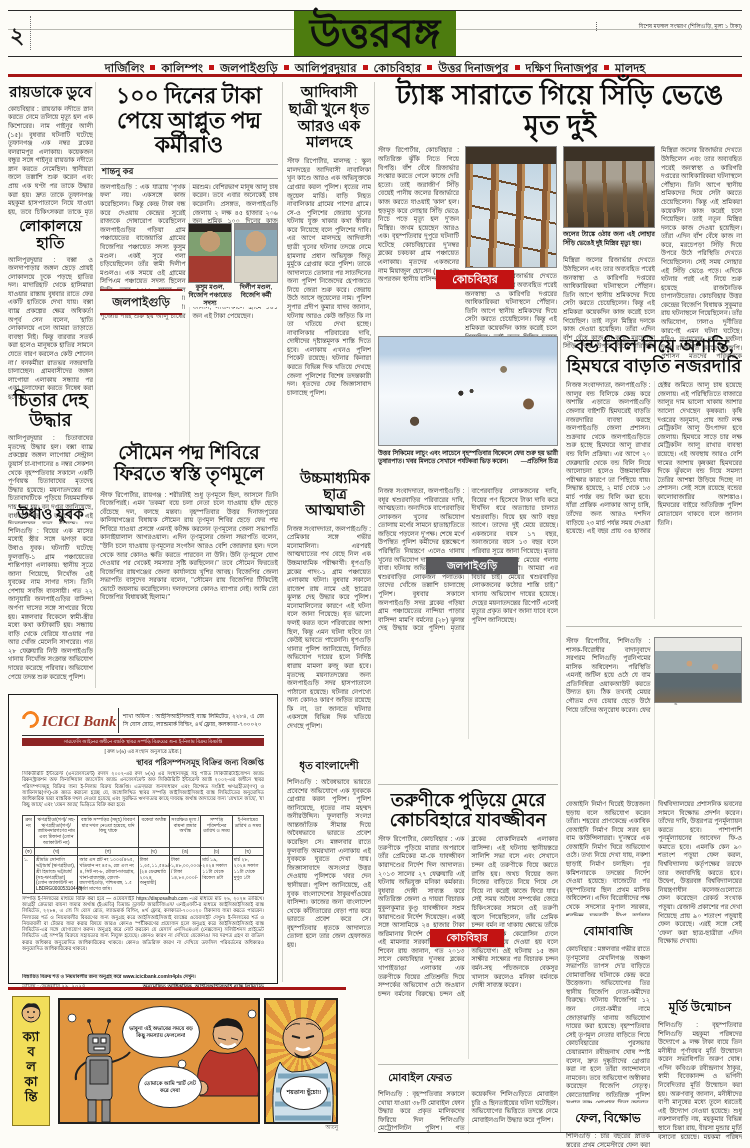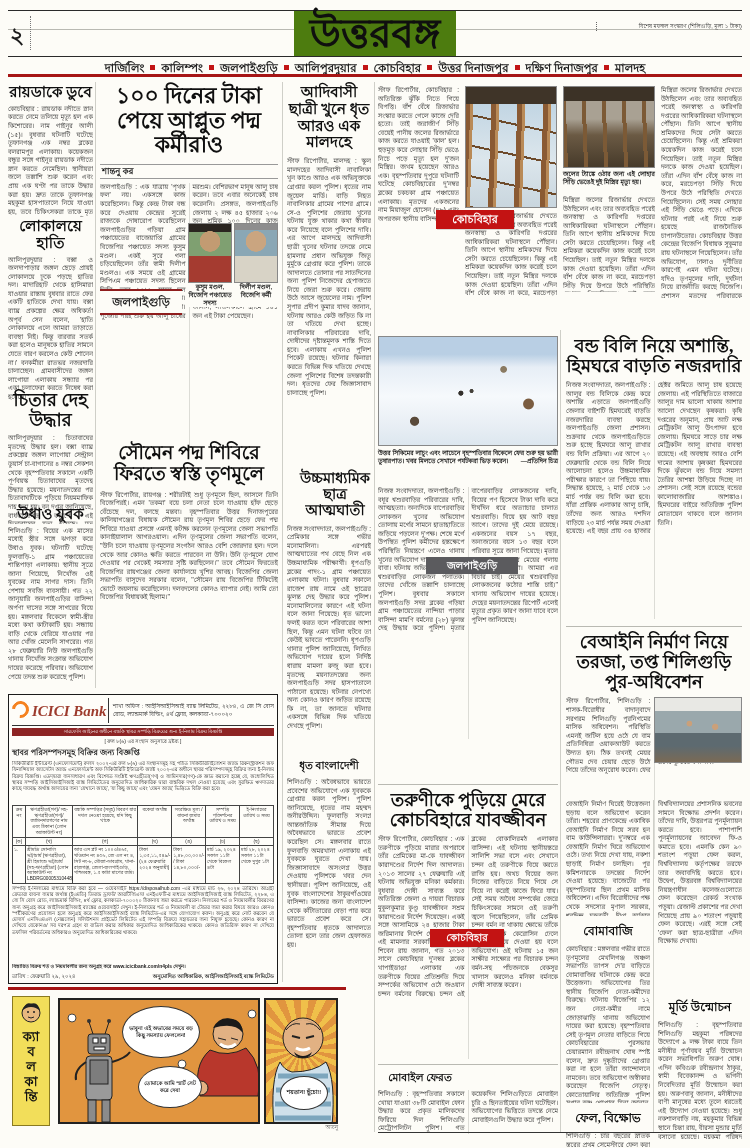--- a/index.html
+++ b/index.html
@@ -142,20 +142,21 @@
   <div class="abs" style="left:287px;top:470px;width:84px;">
     <div class="hl" style="font-size:14.5px;margin-left:12px;">উচ্চমাধ্যমিক ছাত্র আত্মঘাতী</div>
     <div class="bt" style="height:236px;margin-top:6px;">নিজস্ব সংবাদদাতা, জলপাইগুড়ি : প্রেমিকার সঙ্গে গভীর মনোমালিন্য। এরপরই আত্মঘাতের পথ বেছে নিল এক উচ্চমাধ্যমিক পরীক্ষার্থী। ধূপগুড়ি ব্লকের গাদং-১ গ্রাম পঞ্চায়েত এলাকায় ঘটনা। বুধবার সকালে রাজেশ রায় নামে ওই ছাত্রের ঝুলন্ত দেহ উদ্ধার করে পুলিশ। মনোমালিন্যের কারণে এই ঘটনা বলে জানা গিয়েছে। ধৃত ভালো ফলই করত বলে পরিবারের আশা ছিল, কিন্তু এমন ঘটনা ঘটবে তা কেউই ভাবতে পারেননি। ধূপগুড়ি থানার পুলিশ জানিয়েছে, লিখিত অভিযোগ দায়ের হলে নির্দিষ্ট ধারায় মামলা রুজু করা হবে। মৃতদেহ ময়নাতদন্তের জন্য জলপাইগুড়ি সদর হাসপাতালে পাঠানো হয়েছে। ঘটনার নেপথ্যে অন্য কোনও কারণ জড়িত রয়েছে কি না, তা জানতে ঘটনার একসঙ্গে বিভিন্ন দিক খতিয়ে দেখছে পুলিশ।</div>
   </div>
   <div class="abs" style="left:287px;top:758px;width:84px;">
     <div class="smallhead" style="font-size:10.5px;">ধৃত বাংলাদেশী</div>
     <div class="bt" style="height:352px;margin-top:3px;">শিলিগুড়ি : অবৈধভাবে ভারতে প্রবেশের অভিযোগে এক যুবককে গ্রেপ্তার করল পুলিশ। পুলিশ জানিয়েছে, ধৃতের নাম মহম্মদ জনীরউদ্দিন। ফুলবাড়ি সংলগ্ন আন্তর্জাতিক সীমান্ত দিয়ে অবৈধভাবে ভারতে প্রবেশ করেছিল সে। মঙ্গলবার রাতে ফুলবাড়ি অমরখানা এলাকায় এই যুবককে ঘুরতে দেখা যায়। জিজ্ঞাসাবাদে অসংলগ্ন উত্তর দেওয়ায় পুলিশকে খবর দেন স্থানীয়রা। পুলিশ জানিয়েছে, ওই যুবক বাংলাদেশের ঠাকুরগাঁওয়ের বাসিন্দা। কাজের জন্য বাংলাদেশ থেকে কাঁটাতারের বেড়া পার করে ভারতে প্রবেশ করে সে। বৃহস্পতিবার ধৃতকে আদালতে তোলা হলে তার জেল হেফাজত হয়।</div>
   </div>
 
   <div class="abs" style="left:378px;top:80px;width:364px;">
+    <div class="hl" style="font-size:27px;letter-spacing:0.5px;">ট্যাঙ্ক সারাতে গিয়ে সিঁড়ি ভেঙে মৃত দুই</div>
     <div style="position:relative;margin-top:6px;height:212px;">
       <div style="display:flex;gap:6px;">
         <div class="bt" style="width:84px;height:212px;">স্টাফ রিপোর্টার, কোচবিহার : অতিরিক্ত ঝুঁকি নিতে গিয়ে বিপত্তি। বাঁশ বেঁধে রিজার্ভার সংস্কার করতে গেলে কাজে দেরি হতো। তাই জরাজীর্ণ সিঁড়ি বেয়েই পানীয় জলের রিজার্ভারে কাজ করতে যাওয়াই 'কাল' হল। হুড়মুড় করে লোহার সিঁড়ি ভেঙে নিচে পড়ে মৃত্যু হল দু'জন মিস্ত্রির। জখম হয়েছেন আরও এক। বৃহস্পতিবার দুপুরে ঘটনাটি ঘটেছে কোচবিহারের দু'নম্বর ব্লকের চকচকা গ্রাম পঞ্চায়েত এলাকায়। মৃতদের একজনের নাম মিয়াজুল হোসেন (৪৮) এবং অপরজন স্থানীয় বাসিন্দা।</div>
         <div style="width:92px;">
           <div class="ph ph-tank1" style="width:92px;height:122px;"></div>
           <div class="bt" style="height:84px;margin-top:4px;">মিস্ত্রিরা জলের রিজার্ভার দেখতে উঠছিলেন এবং তার অব্যবহিত পরেই জনস্বাস্থ্য ও কারিগরি দপ্তরের আধিকারিকরা ঘটনাস্থলে পৌঁছান। তিনি আগে স্থানীয় শ্রমিকদের দিয়ে সেটা করতে চেয়েছিলেন। কিন্তু এই শ্রমিকরা কয়েকদিন কাজ করেই চলে গিয়েছিল। তাই নতুন মিস্ত্রির দলকে কাজ দেওয়া হয়েছিল। তাঁরা এদিন বাঁশ বেঁধে কাজ না করে, মরচেপড়া সিঁড়ি দিয়ে উপরে উঠে পরিস্থিতি দেখতে গিয়েছিলেন। সেই সময় লোহার এই সিঁড়ি ভেঙে পড়ে। এদিকে ঘটনার পরই এই নিয়ে শুরু হয়েছে রাজনৈতিক চাপানউতোর। কোচবিহার উত্তর কেন্দ্রের বিজেপি বিধায়ক সুকুমার রায় ঘটনাস্থলে গিয়েছিলেন। তাঁর অভিযোগ, ঢালাও দুর্নীতির কারণেই এমন ঘটনা ঘটেছে। যদিও তৃণমূলের দাবি, দুর্ঘটনা নিয়ে রাজনীতি করছে বিজেপি। প্রশাসন মৃতদের পরিবারকে ক্ষতিপূরণের আশ্বাস দিয়েছে। জেলা শাসক জানিয়েছেন, গোটা ঘটনার প্রশাসনিক তদন্ত হবে। রিজার্ভারের রক্ষণাবেক্ষণ নিয়েও উঠছে প্রশ্ন।</div>
         </div>
         <div style="width:92px;">
           <div class="ph ph-tank2" style="width:92px;height:82px;"></div>
           <div class="cap" style="margin-top:2px;height:24px;">জলের ট্যাঙ্কে ওঠার জন্য এই লোহার সিঁড়ি ভেঙেই দুই মিস্ত্রির মৃত্যু হয়।</div>
@@ -197,21 +198,20 @@
     <div class="bt c2" style="height:44px;margin-top:3px;">শিলিগুড়ি : বৃহস্পতিবার সকালে খোয়া যাওয়া ৩৮টি মোবাইল ফোন উদ্ধার করে প্রকৃত মালিকদের ফিরিয়ে দিল শিলিগুড়ি মেট্রোপলিটন পুলিশ। গত কয়েকদিন শিলিগুড়িতে মোবাইল চুরি ও ছিনতাইয়ের ঘটনা ঘটেছিল। অভিযোগের ভিত্তিতে তদন্তে নেমে মোবাইলগুলি উদ্ধার করে পুলিশ।</div>
   </div>
 
   <div class="abs" style="left:566px;top:336px;width:176px;">
     <div class="hl" style="font-size:18px;">বন্ড বিলি নিয়ে অশান্তি, হিমঘরে বাড়তি নজরদারি</div>
     <div class="bt c2" style="height:238px;margin-top:5px;">নিজস্ব সংবাদদাতা, জলপাইগুড়ি : আলুর বন্ড বিলিকে কেন্দ্র করে অশান্তি এড়াতে জলপাইগুড়ি জেলার বাইশটি হিমঘরেই বাড়তি নজরদারির ব্যবস্থা করছে জলপাইগুড়ি জেলা প্রশাসন। শুক্রবার থেকে জলপাইগুড়িতে শুরু হচ্ছে হিমঘরে আলু রাখার বন্ড বিলি প্রক্রিয়া। এর আগে ২০ ফেব্রুয়ারি থেকে বন্ড বিলি নিয়ে আলোচনা হলেও উচ্চমাধ্যমিক পরীক্ষার কারণে তা পিছিয়ে যায়। সিদ্ধান্ত হয়েছে, ২ মার্চ থেকে ১৩ মার্চ পর্যন্ত বন্ড বিলি করা হবে। যাঁরা প্রান্তিক এলাকার আলু চাষি, তাঁদের জন্য আরও দশদিন বাড়িয়ে ২৩ মার্চ পর্যন্ত সময় দেওয়া হয়েছে। এই বছর প্রায় ৩৪ হাজার হেক্টর জমিতে আলু চাষ হয়েছে জেলায়। এই পরিস্থিতিতে বাজারে আলুর দাম ভালো থাকায় আশার আলো দেখছেন কৃষকরা। কৃষি দপ্তরের অনুমান, প্রায় আট লক্ষ মেট্রিকটন আলু উৎপাদন হবে জেলায়। হিমঘরে সাড়ে চার লক্ষ মেট্রিকটন আলু রাখার ব্যবস্থা রয়েছে। এই অবস্থায় আরও বেশি দামের আশায় কৃষকরা হিমঘরের দিকে ঝুঁকলে বন্ড নিয়ে সমস্যা তৈরির আশঙ্কা উড়িয়ে দিচ্ছে না প্রশাসন। সেই সঙ্গে রয়েছে বন্ডের কালোবাজারির আশঙ্কাও। হিমঘরের বাইরে অতিরিক্ত পুলিশ মোতায়েন থাকবে বলে জানান তিনি।</div>
   </div>
 
   <div class="hairline abs" style="left:566px;top:626px;width:176px;"></div>
   <div class="abs" style="left:566px;top:632px;width:176px;">
-    <div class="hl" style="font-size:18px;">বেআইনি নির্মাণ নিয়ে তরজা, তপ্ত শিলিগুড়ি পুর-অধিবেশন</div>
     <div style="position:relative;margin-top:5px;height:162px;">
       <div class="bt c2" style="height:162px;">স্টাফ রিপোর্টার, শিলিগুড়ি : শাসক-বিরোধীর বাদানুবাদে সরগরম শিলিগুড়ি পুরনিগমের মাসিক অধিবেশন। পরিস্থিতি এমনই জটিল হয়ে ওঠে যে বাম প্রতিনিধিরা ওয়াকআউট করতে উদ্যত হন। ঠিক তখনই মেয়র গৌতম দেব চেয়ার ছেড়ে উঠে গিয়ে তাঁদের অনুরোধ করেন। ফের অধিবেশন শুরু হয়। তবে বৃহস্পতিবারের এই অধিবেশনে বিজেপি কাউন্সিলাররা নীরব ছিলেন। মেয়র বলেন, ''এখানে আলোচনা করা হয়। কেউ কোনও অসাংবিধানিক কথা বলেননি। তাই ওয়াকআউট করতে গেলে আমি ওঁদের বুঝিয়ে বসালাম।''</div>
       <div class="ph ph-meet abs" style="right:0;top:0;width:88px;height:66px;"></div>
     </div>
   </div>
 
   <div class="abs" style="left:566px;top:800px;width:84px;">
     <div class="bt" style="height:116px;">বেআইনি নির্মাণ ঘিরেই উত্তেজনা ছড়ায় বলে অভিযোগ করেন তাঁরা। শহরের প্রাণকেন্দ্রে একাধিক বেআইনি নির্মাণ নিয়ে সরব হন বাম কাউন্সিলাররা। দু'নম্বরে এক বেআইনি নির্মাণ ঘিরে অভিযোগ ওঠে। তথ্য নিয়ে দেখা যায়, নকশা ছাড়াই নির্মাণ চলছিল। পুর কমিশনারকে তদন্তের নির্দেশ দেওয়া হয়েছে। বাজেটের পর বৃহস্পতিবার ছিল প্রথম মাসিক অধিবেশন। এদিন বিরোধীদের পক্ষ থেকে সদস্যের মৃণাল সরকার, শরদিন্দু চক্রবর্তী, দীপ্ত কর্মকার বিভিন্ন বিষয়ে মেয়রের কাছে প্রশ্ন তোলেন। শহরের বেআইনি নির্মাণ নিয়ে সরব হন বিরোধী কাউন্সিলার ও শহরবাসী। এরপরও একের পর এক তারের জট নিয়ে অভিযোগ ওঠে।</div>
     <div class="smallhead" style="font-size:12px;margin-top:6px;">বোমাবাজি</div>
     <div class="bt" style="height:158px;margin-top:3px;">কোচবিহার : মঙ্গলবার গভীর রাতে তৃণমূলের মেখলিগঞ্জ অঞ্চল সভাপতি তাপস দে'র বাড়িতে বোমাবাজির ঘটনাকে কেন্দ্র করে উত্তেজনা। অভিযোগের তির স্থানীয় বিজেপি নেতা-কর্মীদের বিরুদ্ধে। ঘটনায় বিজেপির ১২ জন নেতা-কর্মীর নামে জোড়াঝাড়ি থানায় অভিযোগ দায়ের করা হয়েছে। বৃহস্পতিবার সেই তৃণমূল নেতার বাড়িতে গিয়ে কোচবিহারের পুরসভার চেয়ারম্যান রবীন্দ্রনাথ ঘোষ স্পষ্ট বলেন, দ্রুত দুষ্কৃতীদের গ্রেপ্তার করা না হলে তাঁরা আন্দোলনে নামবেন। তবে অভিযোগ অস্বীকার করেছেন বিজেপি নেতৃত্ব। কোতোয়ালির অতিরিক্ত পুলিশ সুপার কৃষ্ণ গোপাল মিনা জানান, রাতে তাপস দে-র বাড়ির সামনে একটি স্ফুটিত বোমা ফেটেছে বলে অভিযোগ এসেছিল। পুলিশ ঘটনাস্থলে গিয়ে নমুনা সংগ্রহ করেছে। এই ঘটনায় অভিযোগ জমা পড়েছে। তদন্ত চলছে।</div>
@@ -219,30 +219,30 @@
     <div class="bt" style="height:32px;margin-top:3px;">শিলিগুড়ি : চার বছরের স্নাতক স্তরের প্রথম সেমেস্টারে ফেল করা বিভিন্ন কলেজের পড়ুয়ারা বৃহস্পতিবার উত্তরবঙ্গ</div>
   </div>
   <div class="abs" style="left:658px;top:800px;width:84px;">
     <div class="bt" style="height:192px;">বিশ্ববিদ্যালয়ের প্রশাসনিক ভবনের সামনে বিক্ষোভ প্রদর্শন করেন। তাঁদের দাবি, উত্তরপত্র পুনর্মূল্যায়ন করতে হবে। পাশাপাশি পুনর্মূল্যায়নের আবেদন ফি-ও কমাতে হবে। এমনকি কেন ৯০ শতাংশ পড়ুয়া ফেল করল, বিশ্ববিদ্যালয় কর্তৃপক্ষের তরফে তার জবাবদিহি করতে হবে। উদ্বেগ, উত্তরবঙ্গ বিশ্ববিদ্যালয়ের নিয়ন্ত্রণাধীন কলেজগুলোতে ফেল করেছেন রেকর্ড সংখ্যক পড়ুয়া। রেজাল্ট প্রকাশের পর দেখা গিয়েছে প্রায় ৯০ শতাংশ পড়ুয়াই ফেল করেছে। এরই সঙ্গে সেই 'ফেল' করা ছাত্র-ছাত্রীরা এদিন বিক্ষোভ দেখায়।</div>
     <div class="smallhead" style="font-size:12px;margin-top:6px;">মূর্তি উন্মোচন</div>
     <div class="bt" style="height:118px;margin-top:3px;">শিলিগুড়ি : বৃহস্পতিবার শিলিগুড়ি মহকুমা পরিষদের উদ্যোগে ৯ লক্ষ টাকা ব্যয়ে তিন মনীষীর পূর্ণাবয়ব মূর্তি উন্মোচন করেন সভাধিপতি অরুণ ঘোষ। এদিন কবিগুরু রবীন্দ্রনাথ ঠাকুর, স্বামী বিবেকানন্দ ও ভগিনী নিবেদিতার মূর্তি উন্মোচন করা হয়। অরুণবাবু জানান, মনীষীদের বাণী মানুষের মধ্যে তুলে ধরতেই এই উদ্যোগ নেওয়া হয়েছে। শুধু নকশালবাড়ি নয়, মহকুমার বিভিন্ন স্থানে চিন্তা রায়, বীরসা মুন্ডার মূর্তি বসানো হয়েছে। মহকুমা পরিষদ জুড়ে বিভিন্ন এলাকায় মনীষীদের পূর্ণাবয়ব মূর্তি স্থাপন করা হবে।</div>
   </div>
   <div class="vline abs" style="left:653px;top:800px;height:332px;"></div>
   <div class="hline abs" style="left:378px;top:1132px;width:364px;background:#333;"></div>
 
-  <div class="adbox abs" style="left:8px;top:694px;width:270px;height:290px;padding:3px;">
+  <div class="adbox abs" style="left:8px;top:694px;width:270px;height:290px;padding:13px;">
     <div style="display:flex;align-items:center;border-bottom:1px solid #333;padding-bottom:2px;">
       <div style="width:96px;border-right:1px solid #333;padding:3px 0;">
         <span class="icici-ring"></span><span class="icici-txt">ICICI Bank</span>
       </div>
       <div class="adfine" style="flex:1;padding-left:4px;font-size:5.6px;">শাখা অফিস : আইসিআইসিআই ব্যাঙ্ক লিমিটেড, ২২৮৪, এ জে সি বোস রোড, ল্যান্ডমার্ক বিল্ডিং, ৪র্থ ফ্লোর, কলকাতা-৭০০০২০</div>
     </div>
     <div class="adbar" style="margin-top:2px;">সারফেসি আইনের অধীনে বন্ধকি স্থাবর সম্পত্তি বিক্রয়ের জন্য ই-নিলাম বিক্রয় বিজ্ঞপ্তি</div>
     <div style="text-align:center;font-size:5px;margin-top:2px;">[ রুল ৮(৬) এর সংস্থান অনুসারে দ্রষ্টব্য ]</div>
-    <div style="text-align:left;font-size:8px;font-weight:bold;">স্থাবর পরিসম্পদসমূহ বিক্রির জন্য বিজ্ঞপ্তি</div>
+    <div style="text-align:right;font-size:8px;font-weight:bold;">স্থাবর পরিসম্পদসমূহ বিক্রির জন্য বিজ্ঞপ্তি</div>
     <div class="adfine" style="height:42px;margin-top:2px;">সিকিউরিটি ইন্টারেস্ট (এনফোর্সমেন্ট) রুলস ২০০২-এর রুল ৮(৬) এর সংস্থানসমূহ সহ পঠিত সিকিউরিটাইজেশন অ্যান্ড রিকনস্ট্রাকশন অফ ফিনান্সিয়াল অ্যাসেটস অ্যান্ড এনফোর্সমেন্ট অফ সিকিউরিটি ইন্টারেস্ট অ্যাক্ট ২০০২-এর অধীনে স্থাবর পরিসম্পদসমূহ বিক্রির জন্য ই-নিলাম বিক্রয় বিজ্ঞপ্তি। এতদ্দ্বারা জনসাধারণ এবং বিশেষত সংশ্লিষ্ট ঋণগ্রহীতা(গণ) ও জামিনদার(গণ)-কে জ্ঞাত করানো হচ্ছে যে, অধোলিখিত স্থাবর সম্পত্তি আইসিআইসিআই ব্যাঙ্ক লিমিটেডের অনুমোদিত আধিকারিক দ্বারা বাস্তবিক দখল নেওয়া হয়েছে এবং সুরক্ষিত ঋণদাতার কাছে দায়বদ্ধ অর্থাঙ্ক আদায়ের জন্য 'যেখানে আছে', 'যা কিছু আছে' এবং 'যেমন আছে' ভিত্তিতে বিক্রি করা হবে।</div>
     <table class="adtable" style="margin-top:2px;">
       <colgroup>
           <col style="width:5%">
           <col style="width:18%">
           <col style="width:25%">
           <col style="width:13%">
           <col style="width:13%">
           <col style="width:13%">
           <col style="width:13%">

